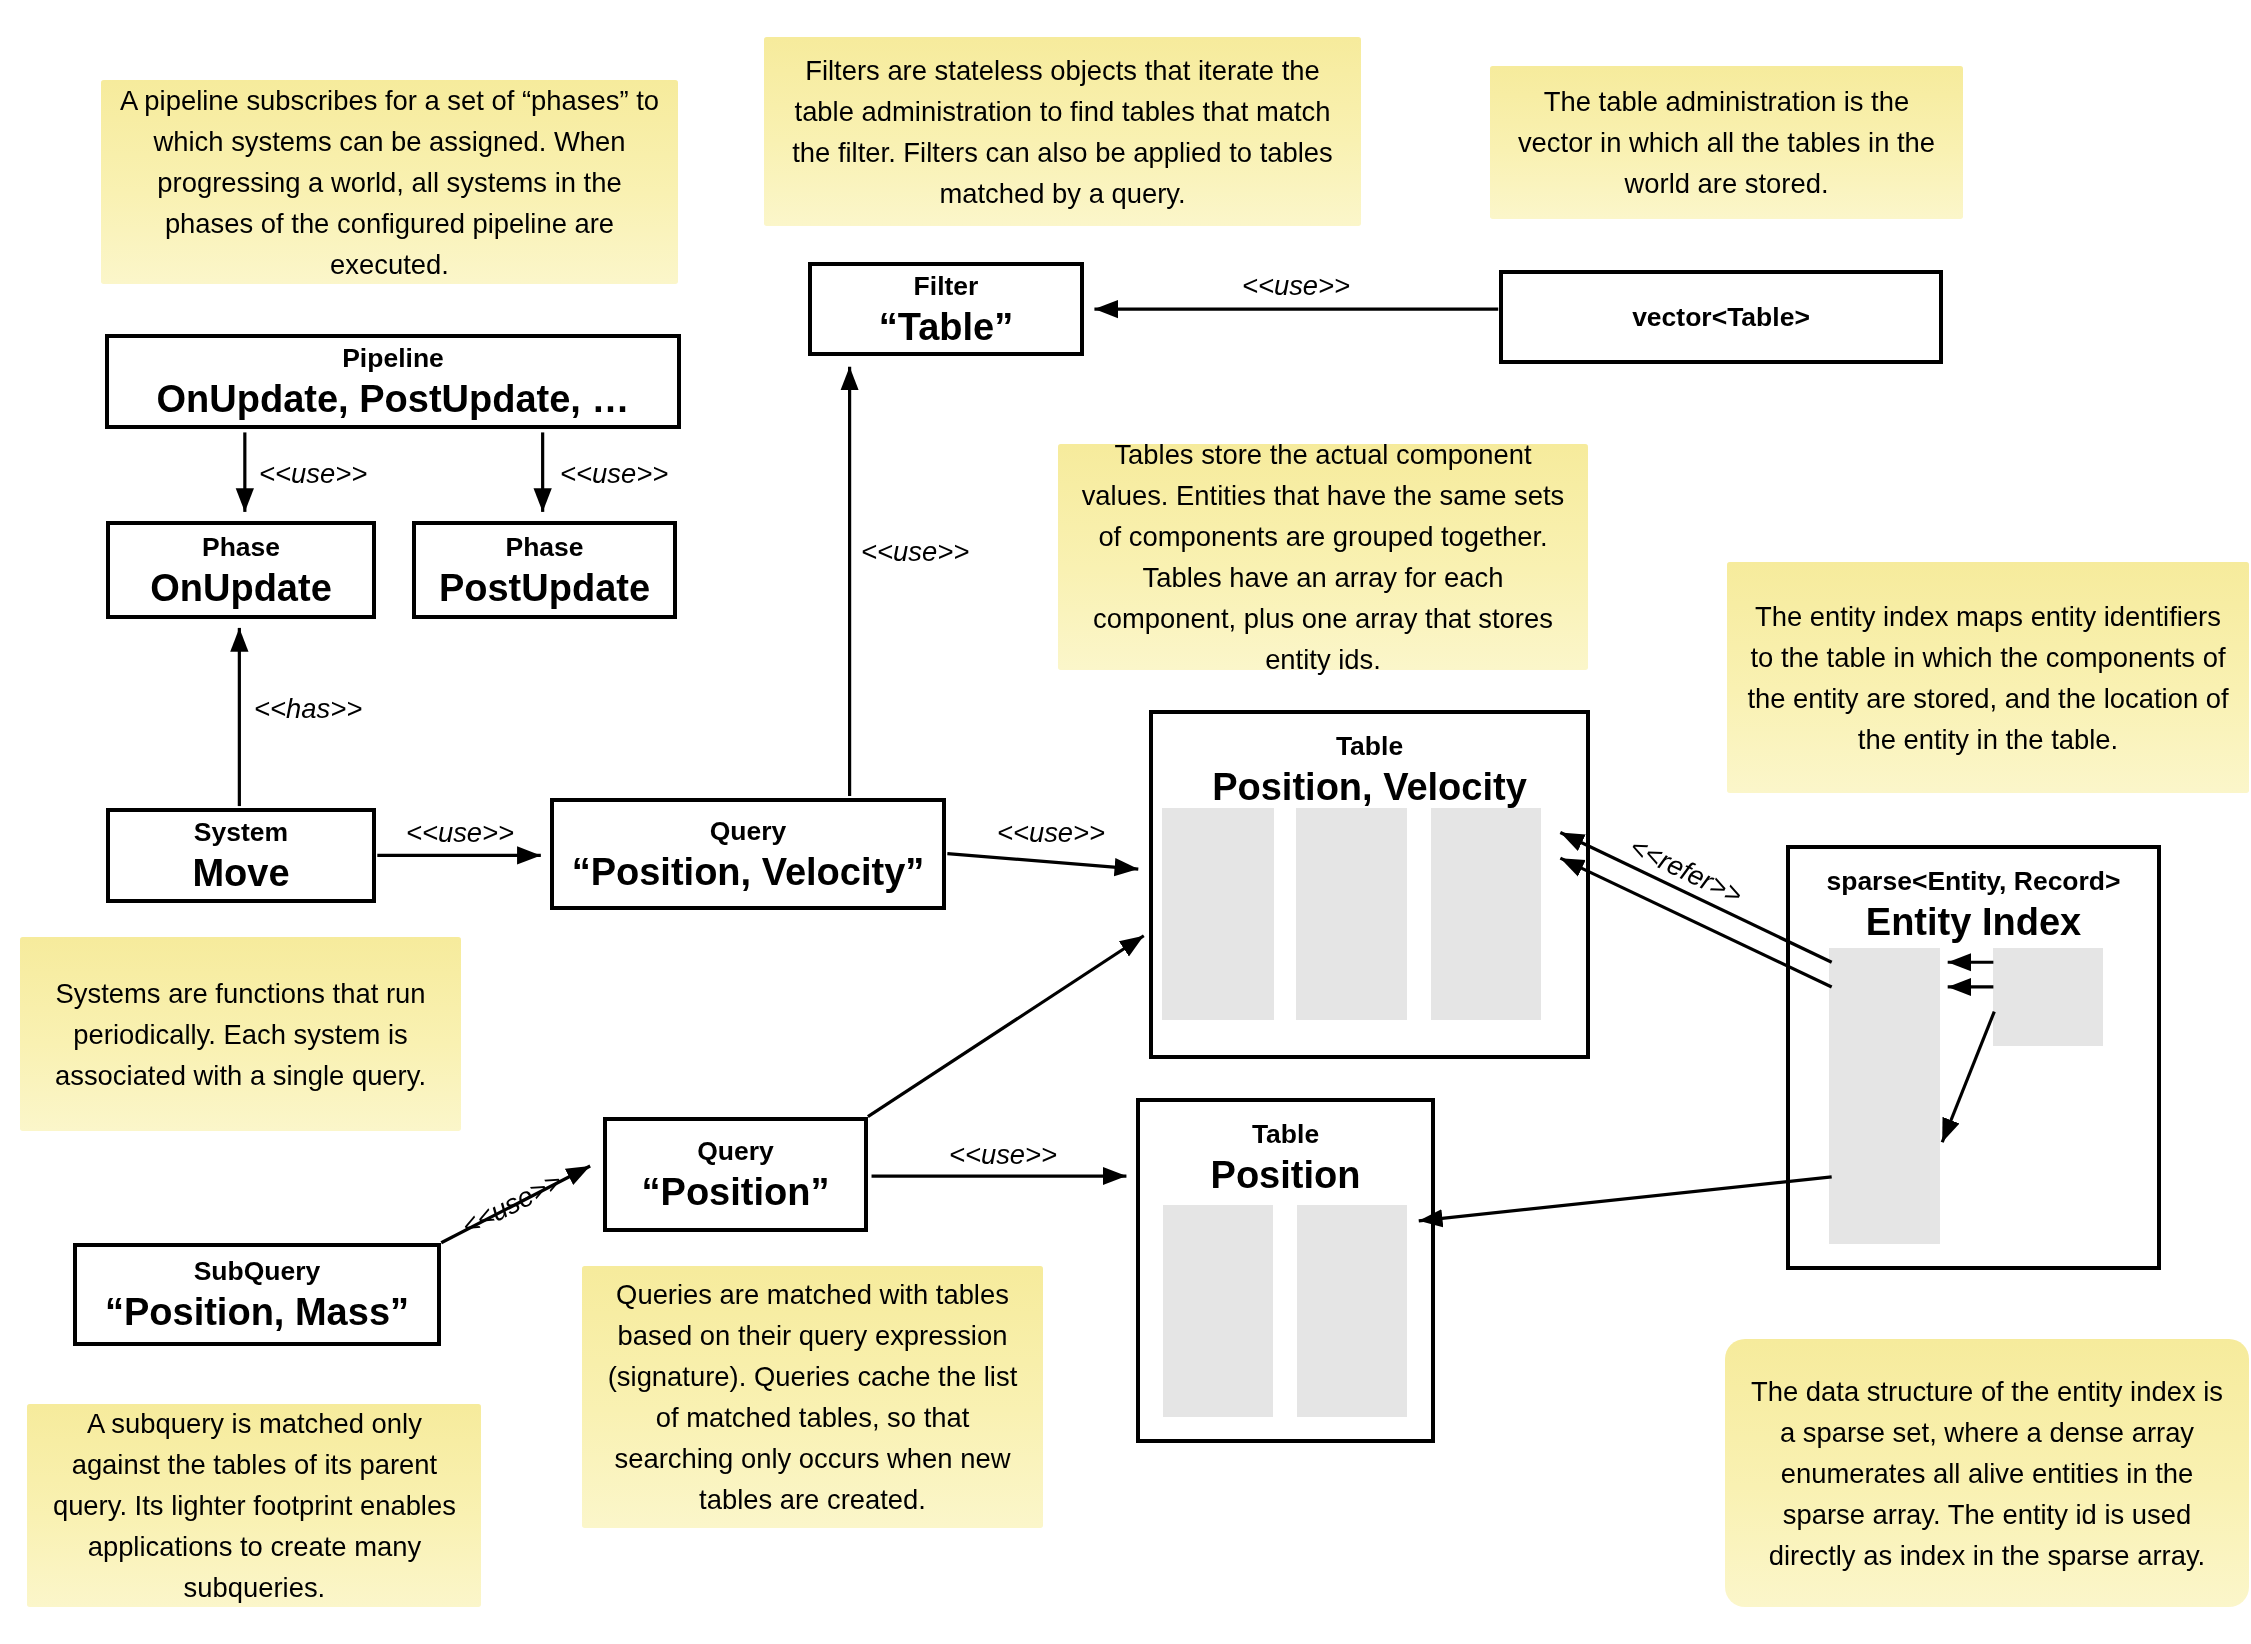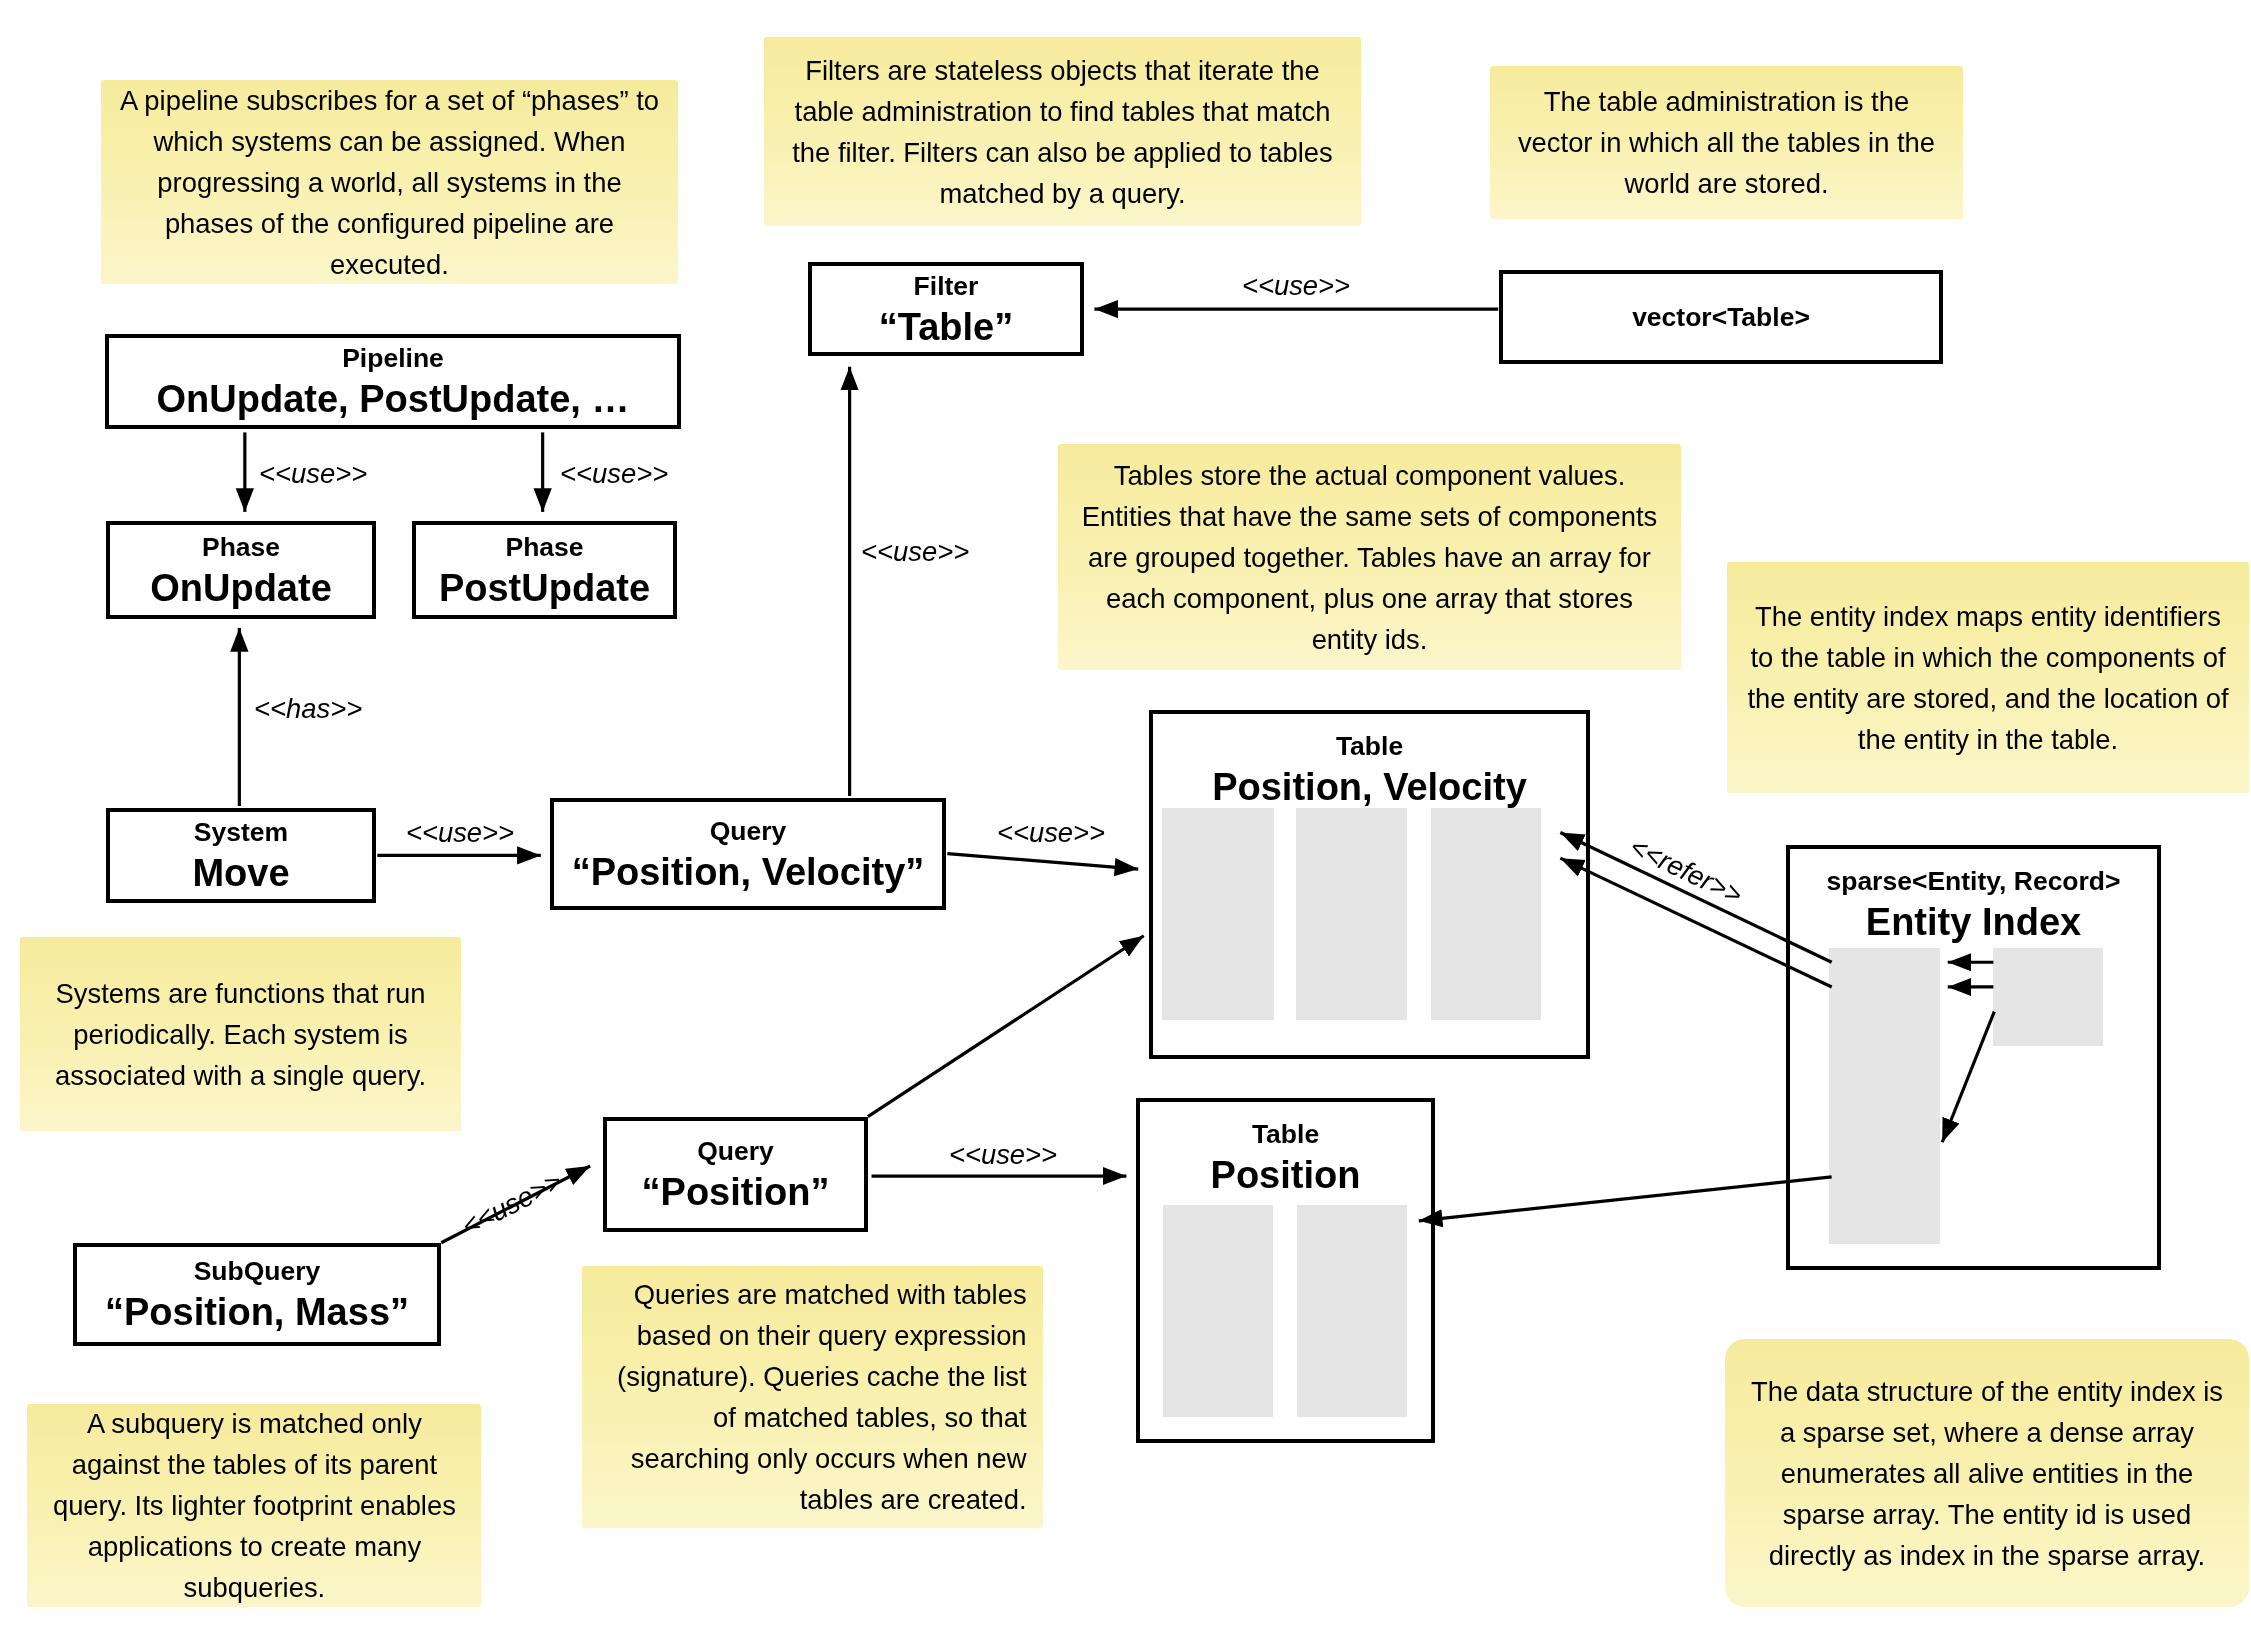--- a/index.html
+++ b/index.html
@@ -38,27 +38,27 @@
 <body>
 
 <div id="canvas">
 
   <div class="note" style="left:101px; top:80px; width:577px; height:204px;">A pipeline subscribes for a set of “phases” to which systems can be assigned. When progressing a world, all systems in the phases of the configured pipeline are executed.</div>
 
   <div class="note" style="left:764px; top:37px; width:597px; height:189px;">Filters are stateless objects that iterate the table administration to find tables that match the filter. Filters can also be applied to tables matched by a query.</div>
 
   <div class="note" style="left:1484px; top:66px; width:473px; height:153px;margin-left:6px;">The table administration is the vector in which all the tables in the world are stored.</div>
 
-  <div class="note" style="left:1058px; top:444px; width:623px; height:226px;">Tables store the actual component values. Entities that have the same sets of components are grouped together. Tables have an array for each component, plus one array that stores entity ids.</div>
+  <div class="note" style="left:1058px; top:444px; width:530px; height:226px;">Tables store the actual component values. Entities that have the same sets of components are grouped together. Tables have an array for each component, plus one array that stores entity ids.</div>
 
   <div class="note" style="left:1727px; top:562px; width:522px; height:231px;">The entity index maps entity identifiers to the table in which the components of the entity are stored, and the location of the entity in the table.</div>
 
   <div class="note" style="left:20px; top:937px; width:441px; height:194px;">Systems are functions that run periodically. Each system is associated with a single query.</div>
 
-  <div class="note" style="left:582px; top:1266px; width:461px; height:262px;text-align:right;">Queries are matched with tables based on their query expression (signature). Queries cache the list of matched tables, so that searching only occurs when new tables are created.</div>
+  <div class="note" style="left:582px; top:1266px; width:461px; height:262px;">Queries are matched with tables based on their query expression (signature). Queries cache the list of matched tables, so that searching only occurs when new tables are created.</div>
 
   <div class="note" style="left:27.4px; top:1404px; width:454px; height:203px;">A subquery is matched only against the tables of its parent query. Its lighter footprint enables applications to create many subqueries.</div>
 
   <div class="note" style="left:1725px; top:1339px; width:524px; height:268px;border-radius:20px;">The data structure of the entity index is a sparse set, where a dense array enumerates all alive entities in the sparse array. The entity id is used directly as index in the sparse array.</div>
 
   <div class="uml-box" style="left:105px; top:334px; width:576px; height:95px;">
     <div class="stereo">Pipeline</div>
     <div class="bname">OnUpdate, PostUpdate, …</div>
   </div>
 

